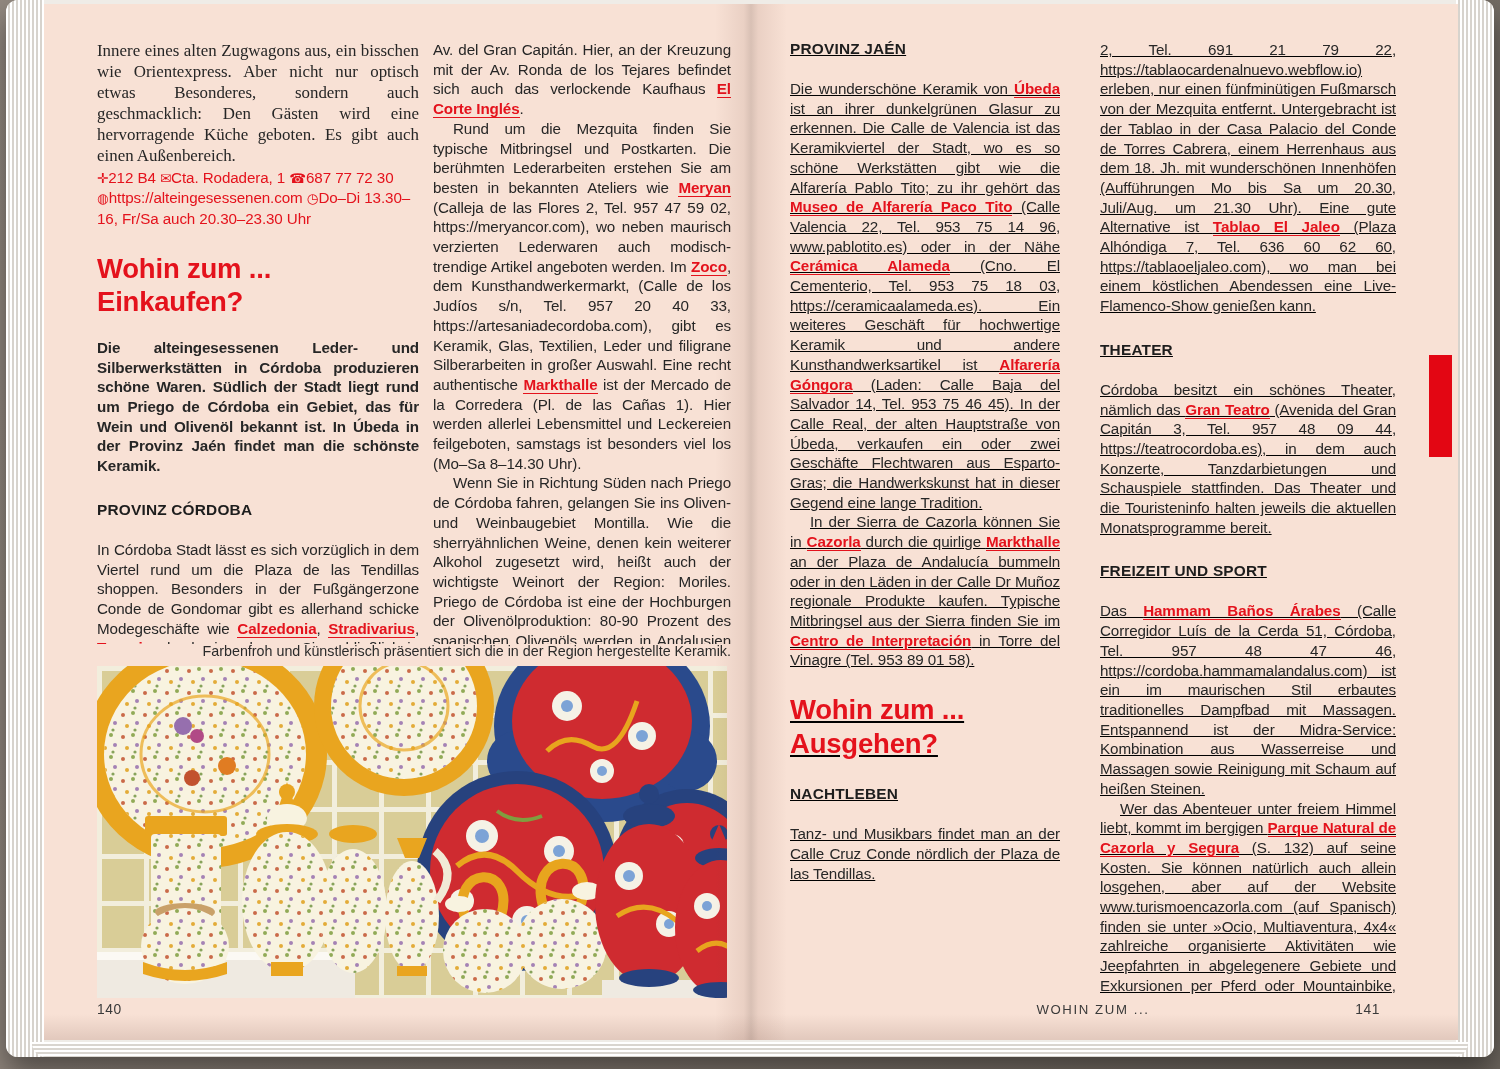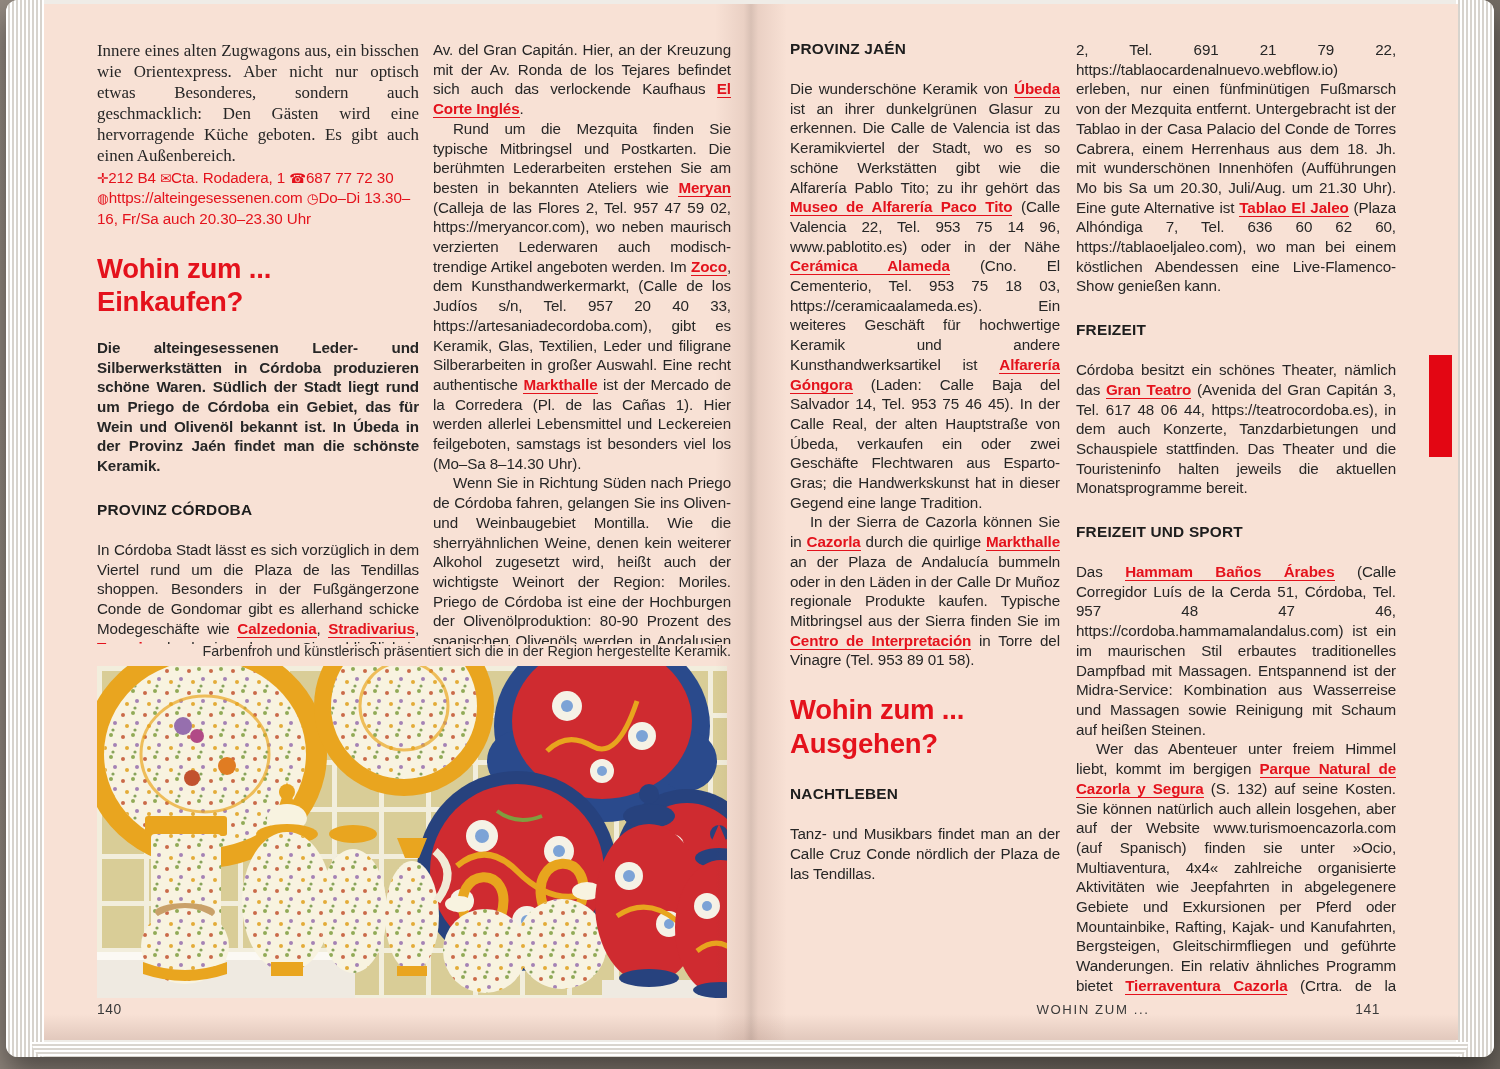--- a/index.html
+++ b/index.html
@@ -35,21 +35,21 @@
   .lead{font-weight:bold;}
   .subheading{font-size:15.4px;font-weight:bold;color:#1d1d1d;margin:25px 0 21px;letter-spacing:0.2px;text-align:left;}
   .indent{text-indent:20px;}
   .link{color:var(--red);font-weight:bold;border-bottom:1.6px solid var(--red);cursor:pointer;}
   .cols{position:absolute;display:flex;}
   .col{overflow:hidden;}
 
   .cols-left{left:53px;top:36px;width:634px;height:604px;gap:14px;}
   .col-l1{width:322px;}
   .col-l2{flex:1;}
-  .cols-right{left:746px;top:36px;width:606px;height:958px;gap:16px;}
+  .cols-right{left:746px;top:36px;width:606px;height:958px;gap:40px;text-decoration:underline;}
   .col-r1{width:270px;}
   .col-r2{flex:1;}
 
   .caption{position:absolute;left:53px;top:638px;width:634px;font-size:14.3px;line-height:18px;color:#2b2b2b;text-align:right;}
   .photo{position:absolute;left:53px;top:662px;width:630px;height:332px;overflow:hidden;background:#d9cd97;}
   .photo svg{display:block;}
 
   .footer{position:absolute;top:996px;height:22px;font-size:13.2px;letter-spacing:1.6px;color:#3a3a3a;}
   .footer-left{left:53px;width:634px;}
   .footer-right{left:746px;width:606px;}
@@ -247,22 +247,22 @@
         <div class="col col-r1">
             <h3 class="subheading" style="margin-top: 0px;">PROVINZ JAÉN</h3>
             <p class="para"><span>Die wunderschöne Keramik von </span><a class="link">Úbeda</a><span> ist an ihrer dunkelgrünen Glasur zu erkennen. Die Calle de Valencia ist das Keramikviertel der Stadt, wo es so schöne Werkstätten gibt wie die Alfarería Pablo Tito; zu ihr gehört das </span><a class="link">Museo de Alfarería Paco Tito</a><span> (Calle Valencia 22, Tel. 953 75 14 96, www.pablotito.es) oder in der Nähe </span><a class="link">Cerámica Alameda</a><span> (Cno. El Cementerio, Tel. 953 75 18 03, https://ceramicaalameda.es). Ein weiteres Geschäft für hochwertige Keramik und andere Kunsthandwerksartikel ist </span><a class="link">Alfarería Góngora</a><span> (Laden: Calle Baja del Salvador 14, Tel. 953 75 46 45). In der Calle Real, der alten Hauptstraße von Úbeda, verkaufen ein oder zwei Geschäfte Flechtwaren aus Esparto-Gras; die Handwerkskunst hat in dieser Gegend eine lange Tradition.</span></p>
             <p class="para indent"><span>In der Sierra de Cazorla können Sie in </span><a class="link">Cazorla</a><span> durch die quirlige </span><a class="link">Markthalle</a><span> an der Plaza de Andalucía bummeln oder in den Läden in der Calle Dr Muñoz regionale Produkte kaufen. Typische Mitbringsel aus der Sierra finden Sie im </span><a class="link">Centro de Interpretación</a><span> in Torre del Vinagre (Tel. 953 89 01 58).</span></p>
             <h2 class="heading">Wohin zum ...<br>Ausgehen?</h2>
             <h3 class="subheading">NACHTLEBEN</h3>
             <p class="para"><span>Tanz- und Musikbars findet man an der Calle Cruz Conde nördlich der Plaza de las Tendillas.</span></p>
           </div>
         <div class="col col-r2">
             <p class="para"><span>2, Tel. 691 21 79 22, https://tablaocardenalnuevo.webflow.io) erleben, nur einen fünfminütigen Fußmarsch von der Mezquita entfernt. Untergebracht ist der Tablao in der Casa Palacio del Conde de Torres Cabrera, einem Herrenhaus aus dem 18. Jh. mit wunderschönen Innenhöfen (Aufführungen Mo bis Sa um 20.30, Juli/Aug. um 21.30 Uhr). Eine gute Alternative ist </span><a class="link">Tablao El Jaleo</a><span> (Plaza Alhóndiga 7, Tel. 636 60 62 60, https://tablaoeljaleo.com), wo man bei einem köstlichen Abendessen eine Live-Flamenco-Show genießen kann.</span></p>
-            <h3 class="subheading">FREIZEIT</h3>
-            <p class="para"><span>Córdoba besitzt ein schönes Theater, nämlich das </span><a class="link">Gran Teatro</a><span> (Avenida del Gran Capitán 3, Tel. 617 48 06 44, https://teatrocordoba.es), in dem auch Konzerte, Tanzdarbietungen und Schauspiele stattfinden. Das Theater und die Touristeninfo halten jeweils die aktuellen Monatsprogramme bereit.</span></p>
+            <h3 class="subheading">THEATER</h3>
+            <p class="para"><span>Córdoba besitzt ein schönes Theater, nämlich das </span><a class="link">Gran Teatro</a><span> (Avenida del Gran Capitán 3, Tel. 957 48 09 44, https://teatrocordoba.es), in dem auch Konzerte, Tanzdarbietungen und Schauspiele stattfinden. Das Theater und die Touristeninfo halten jeweils die aktuellen Monatsprogramme bereit.</span></p>
             <h3 class="subheading">FREIZEIT UND SPORT</h3>
             <p class="para"><span>Das </span><a class="link">Hammam Baños Árabes</a><span> (Calle Corregidor Luís de la Cerda 51, Córdoba, Tel. 957 48 47 46, https://cordoba.hammamalandalus.com) ist ein im maurischen Stil erbautes traditionelles Dampfbad mit Massagen. Entspannend ist der Midra-Service: Kombination aus Wasserreise und Massagen sowie Reinigung mit Schaum auf heißen Steinen.</span></p>
             <p class="para indent"><span>Wer das Abenteuer unter freiem Himmel liebt, kommt im bergigen </span><a class="link">Parque Natural de Cazorla y Segura</a><span> (S. 132) auf seine Kosten. Sie können natürlich auch allein losgehen, aber auf der Website www.turismoencazorla.com (auf Spanisch) finden sie unter »Ocio, Multiaventura, 4x4« zahlreiche organisierte Aktivitäten wie Jeepfahrten in abgelegenere Gebiete und Exkursionen per Pferd oder Mountainbike, Rafting, Kajak- und Kanufahrten, Bergsteigen, Gleitschirmfliegen und geführte Wanderungen. Ein relativ ähnliches Programm bietet </span><a class="link">Tierraventura Cazorla</a><span> (Crtra. de la Sierra A-319, km 16,5, La Iruela, Tel. 953 71 00 73, www.aventuracazorla.com) an.</span></p>
           </div>
       </div>
 
       <div class="footer footer-right">
         <span class="runtitle">WOHIN ZUM ...</span>
         <span class="pagenum">141</span>
       </div>

